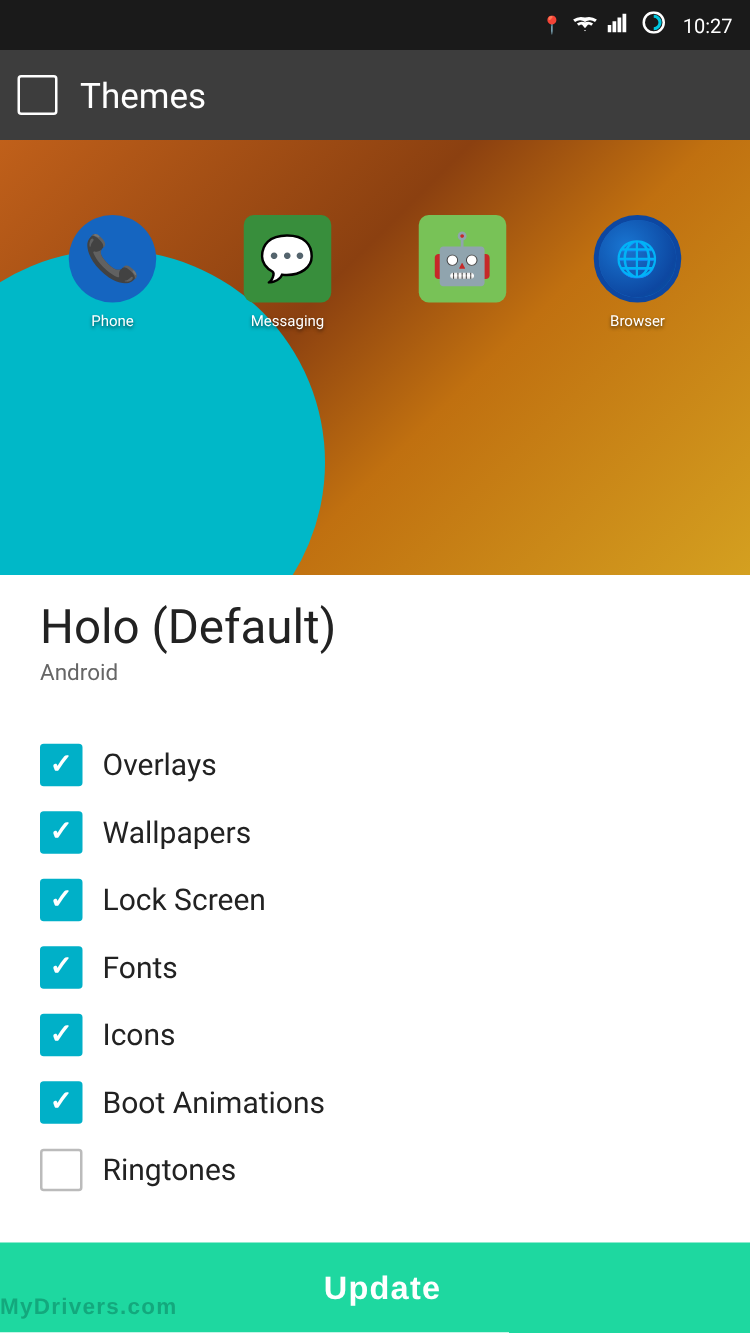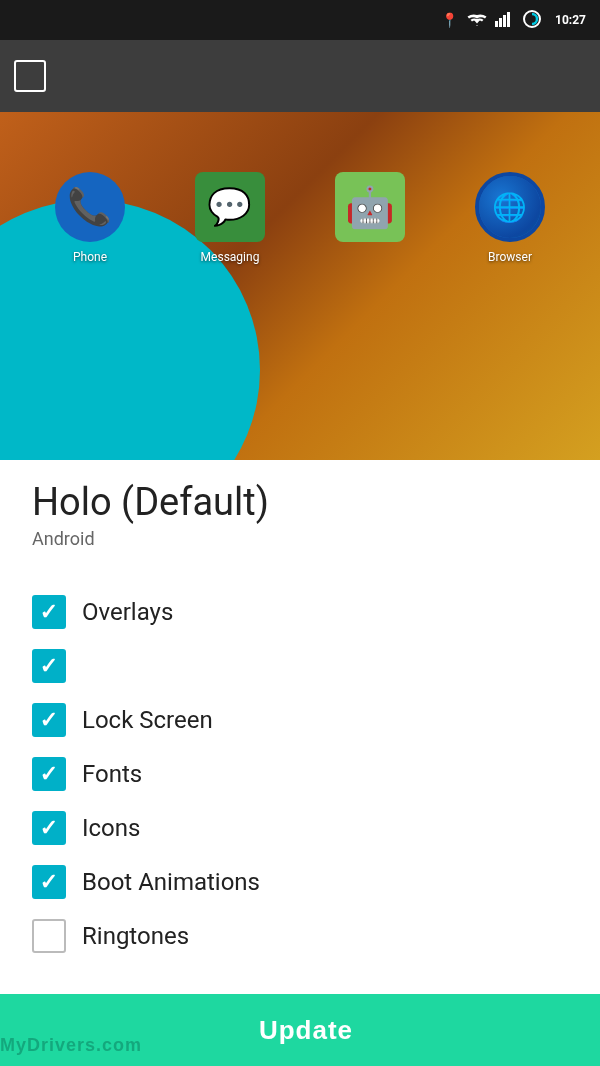--- a/index.html
+++ b/index.html
@@ -24,22 +24,22 @@
       gap: 8px;
       position: relative;
       z-index: 10;
     }
     .status-icon {
       color: white;
       font-size: 14px;
     }
     #time-display {
       color: white;
-      font-size: 12px;
-      font-weight: 700;
+      font-size: 16px;
+      font-weight: 400;
       margin-left: 4px;
     }
 
     
     #toolbar {
       width: 600px;
       height: 72px;
       background: #3d3d3d;
       display: flex;
       align-items: center;
@@ -274,20 +274,21 @@
     <svg width="22" height="18" viewBox="0 0 22 18" fill="none">
       <circle cx="11" cy="9" r="8" stroke="white" stroke-width="2" fill="none"></circle>
       <path d="M11 4 A5 5 0 0 1 11 14" stroke="#00c8e0" stroke-width="2.5" fill="none"></path>
     </svg>
   </span>
   <span id="time-display">10:27</span>
 </div>
 
 <div id="toolbar">
   <div id="toolbar-icon"></div>
+  <span id="toolbar-title">Themes</span>
 </div>
 
 <div id="theme-preview">
   <div id="preview-bg">
     <div id="preview-teal-circle"></div>
     <div id="preview-icons-row">
       <div class="app-icon-container">
         <div class="phone-icon-shape">📞</div>
         <span class="app-icon-label">Phone</span>
       </div>
@@ -316,20 +317,21 @@
   <div class="checkbox-item">
         <div class="checkbox-box checked">
           <span class="checkmark">✓</span>
         </div>
         <span class="checkbox-label">Overlays</span>
       </div>
       <div class="checkbox-item">
         <div class="checkbox-box checked">
           <span class="checkmark">✓</span>
         </div>
+        <span class="checkbox-label">Wallpapers</span>
       </div>
       <div class="checkbox-item">
         <div class="checkbox-box checked">
           <span class="checkmark">✓</span>
         </div>
         <span class="checkbox-label">Lock Screen</span>
       </div>
       <div class="checkbox-item">
         <div class="checkbox-box checked">
           <span class="checkmark">✓</span>

